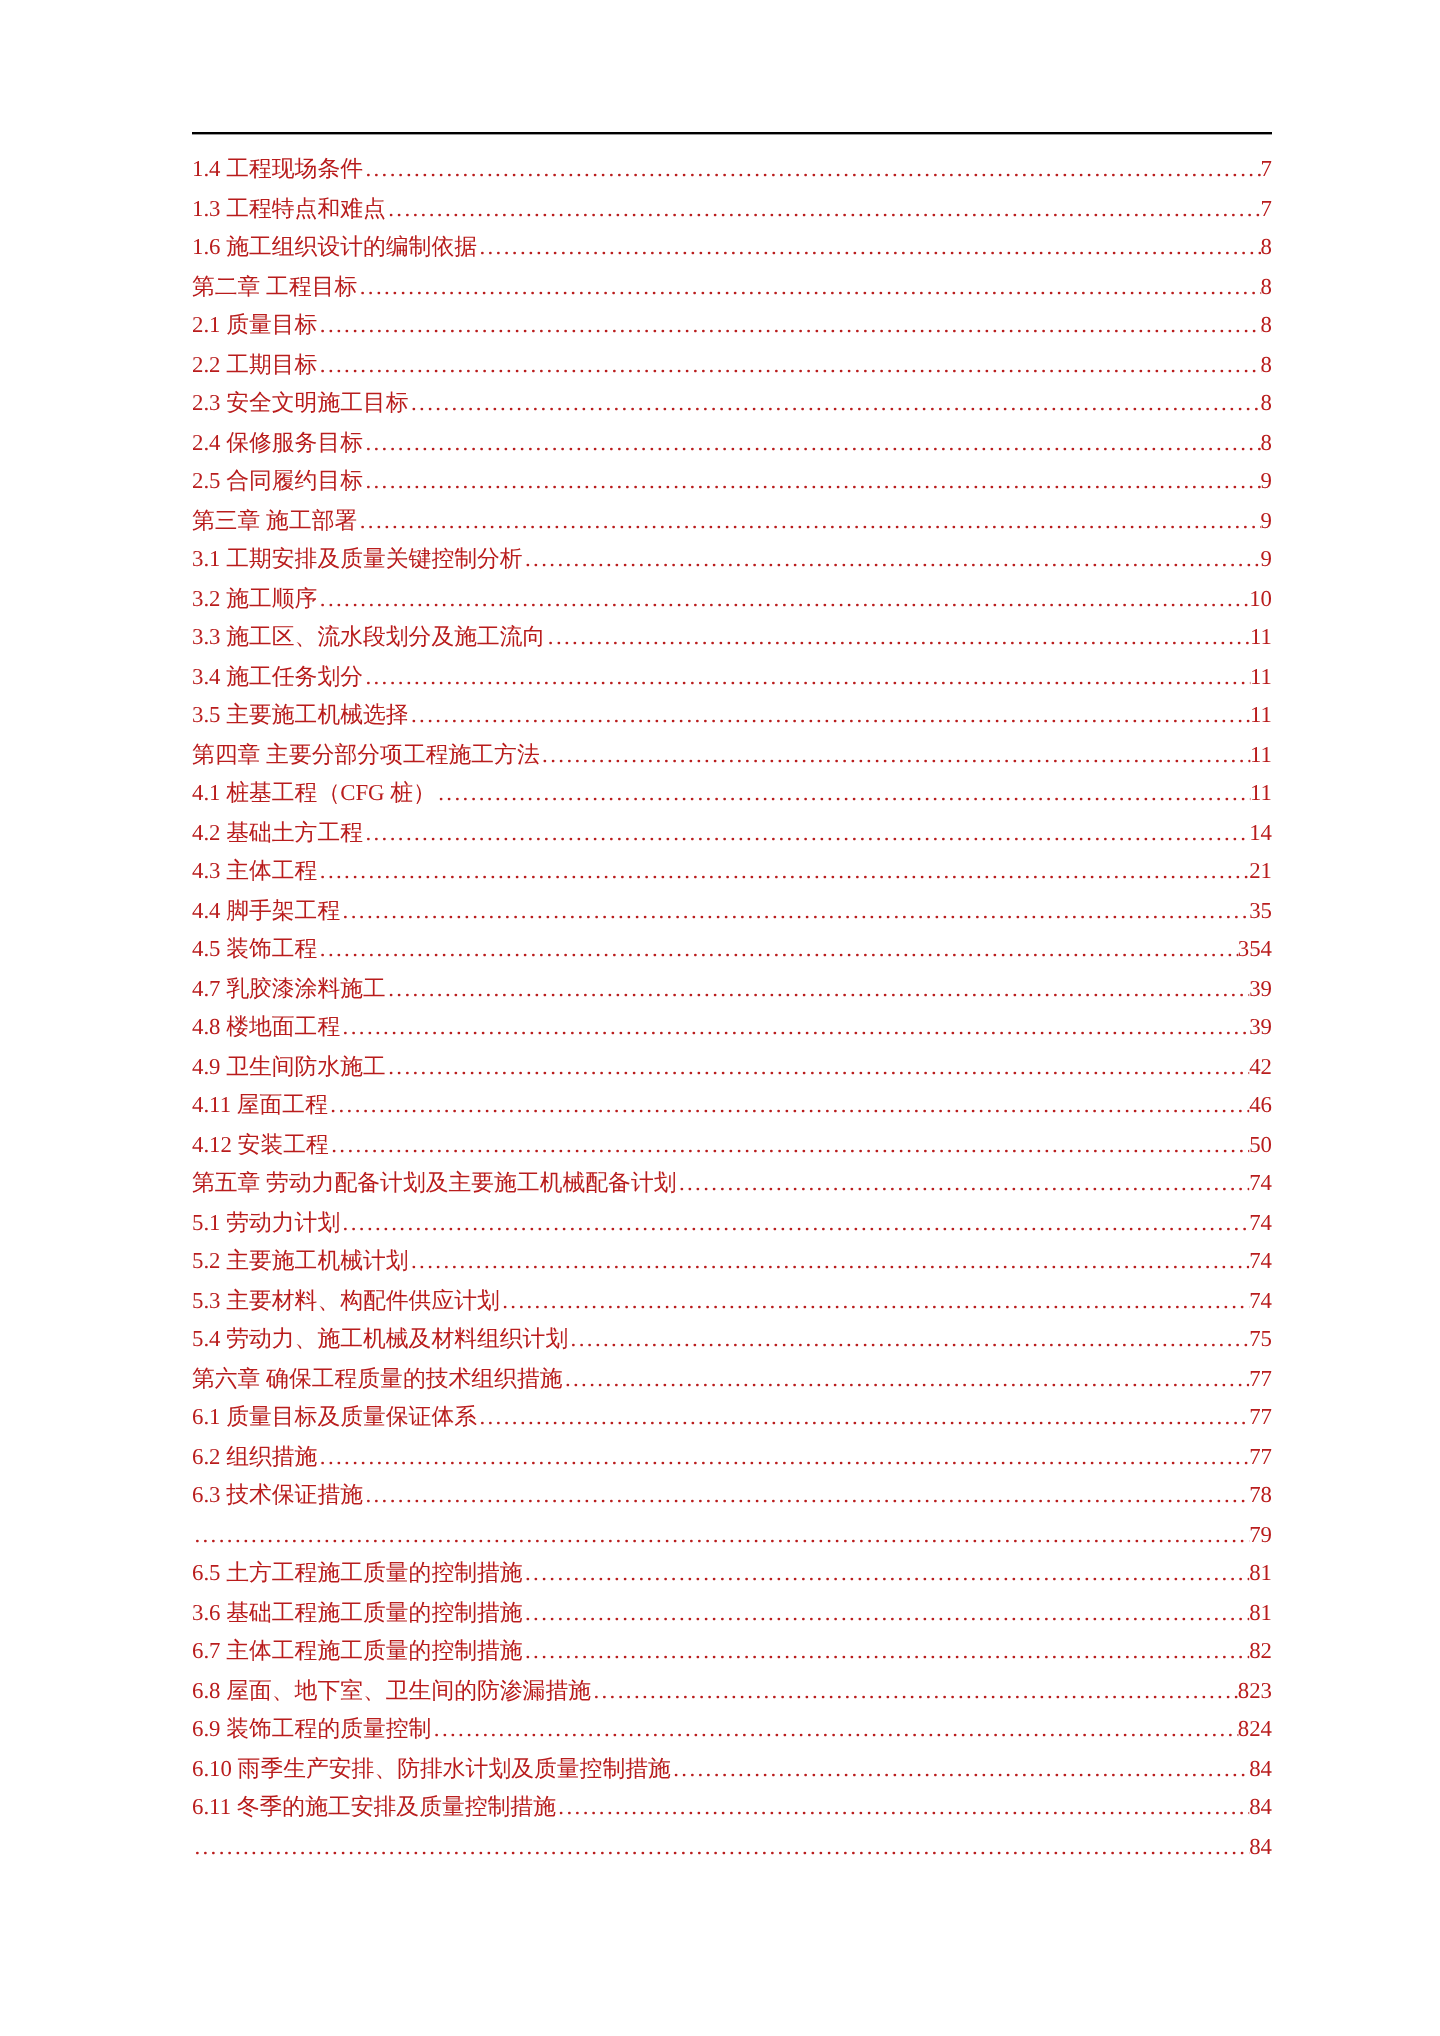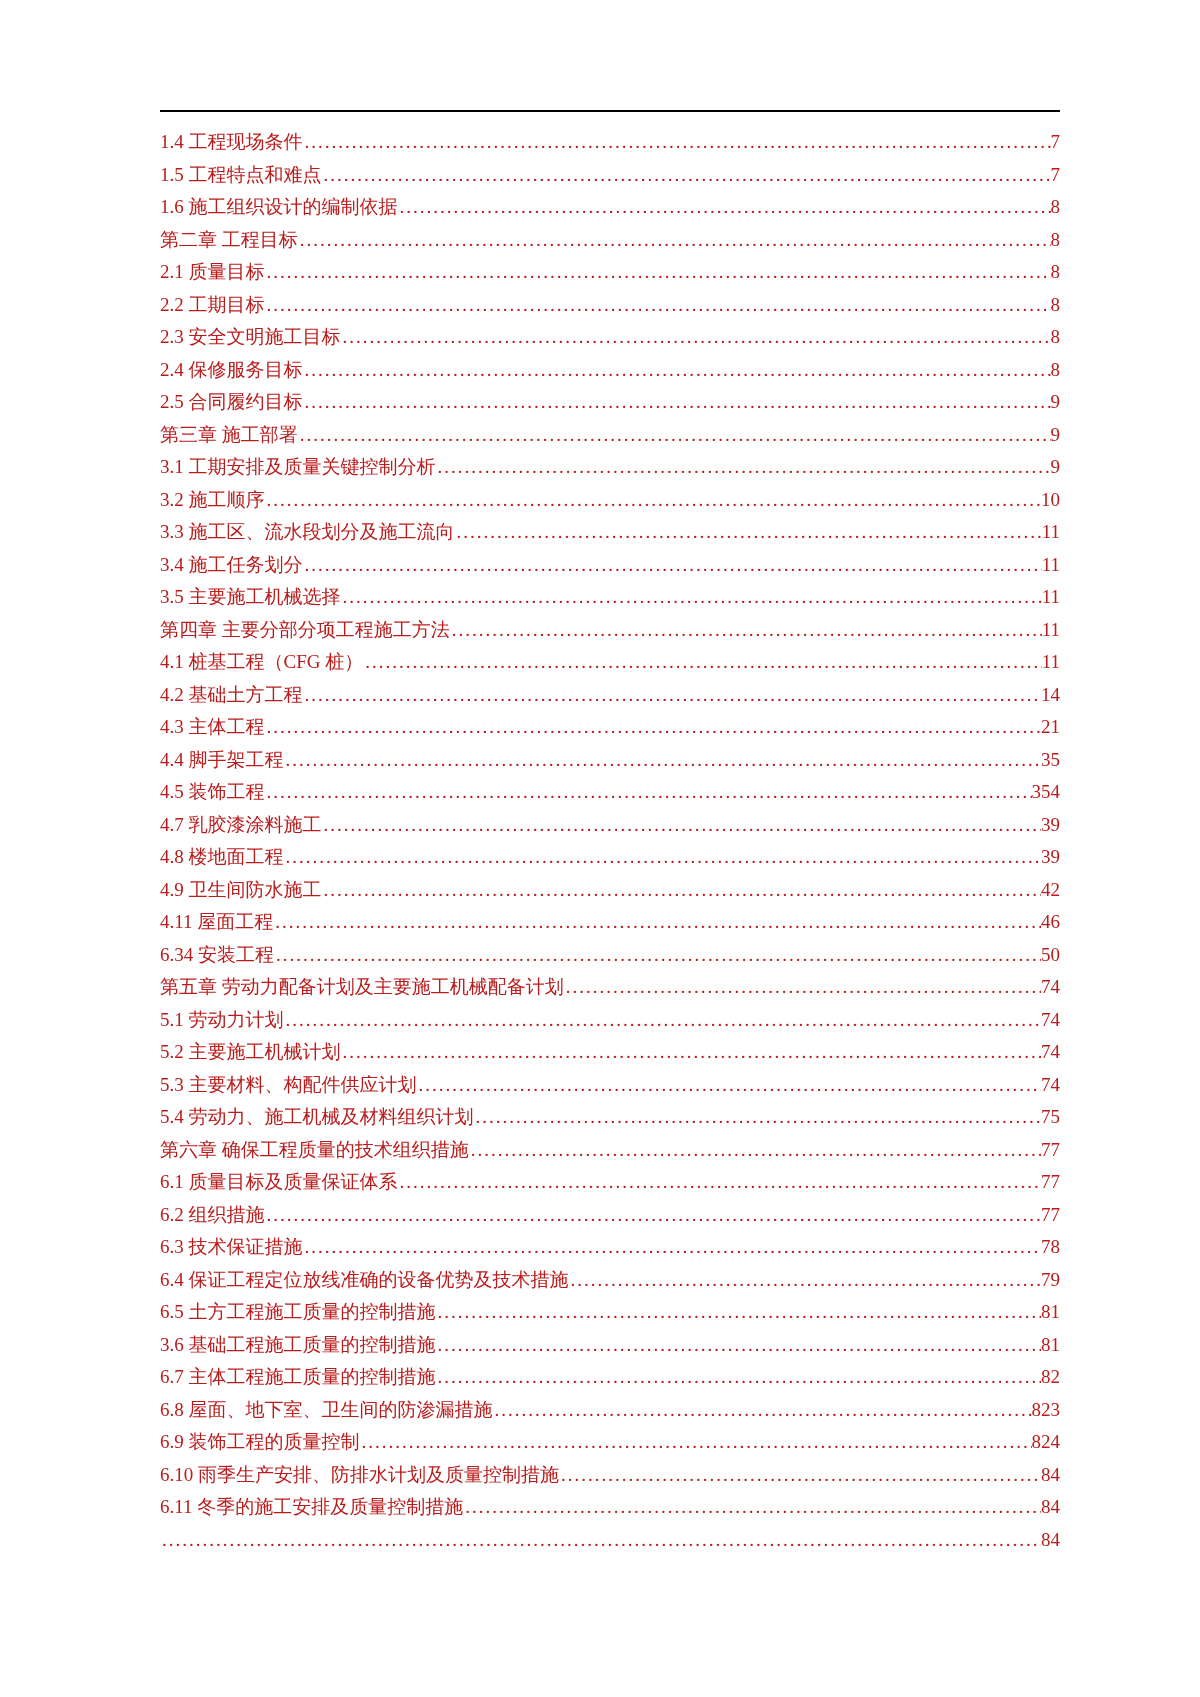--- a/index.html
+++ b/index.html
@@ -53,21 +53,21 @@
 
 <div class="page">
   <div class="top-line"></div>
   <div id="toc-container">
       <div class="toc-line">
         <span class="toc-label">1.4 工程现场条件</span>
         <span class="toc-dots"></span>
         <span class="toc-page">7</span>
       </div>
       <div class="toc-line">
-        <span class="toc-label">1.5 工程特点和难点</span>
+        <span class="toc-label">1.3 工程特点和难点</span>
         <span class="toc-dots"></span>
         <span class="toc-page">7</span>
       </div>
       <div class="toc-line">
         <span class="toc-label">1.6 施工组织设计的编制依据</span>
         <span class="toc-dots"></span>
         <span class="toc-page">8</span>
       </div>
       <div class="toc-line">
         <span class="toc-label">第二章 工程目标</span>
@@ -173,21 +173,21 @@
         <span class="toc-label">4.9 卫生间防水施工</span>
         <span class="toc-dots"></span>
         <span class="toc-page">42</span>
       </div>
       <div class="toc-line">
         <span class="toc-label">4.11 屋面工程</span>
         <span class="toc-dots"></span>
         <span class="toc-page">46</span>
       </div>
       <div class="toc-line">
-        <span class="toc-label">6.34 安装工程</span>
+        <span class="toc-label">4.12 安装工程</span>
         <span class="toc-dots"></span>
         <span class="toc-page">50</span>
       </div>
       <div class="toc-line">
         <span class="toc-label">第五章  劳动力配备计划及主要施工机械配备计划</span>
         <span class="toc-dots"></span>
         <span class="toc-page">74</span>
       </div>
       <div class="toc-line">
         <span class="toc-label">5.1 劳动力计划</span>
@@ -223,21 +223,20 @@
         <span class="toc-label">6.2 组织措施</span>
         <span class="toc-dots"></span>
         <span class="toc-page">77</span>
       </div>
       <div class="toc-line">
         <span class="toc-label">6.3 技术保证措施</span>
         <span class="toc-dots"></span>
         <span class="toc-page">78</span>
       </div>
       <div class="toc-line">
-        <span class="toc-label">6.4 保证工程定位放线准确的设备优势及技术措施</span>
         <span class="toc-dots"></span>
         <span class="toc-page">79</span>
       </div>
       <div class="toc-line">
         <span class="toc-label">6.5 土方工程施工质量的控制措施</span>
         <span class="toc-dots"></span>
         <span class="toc-page">81</span>
       </div>
       <div class="toc-line">
         <span class="toc-label">3.6 基础工程施工质量的控制措施</span>

